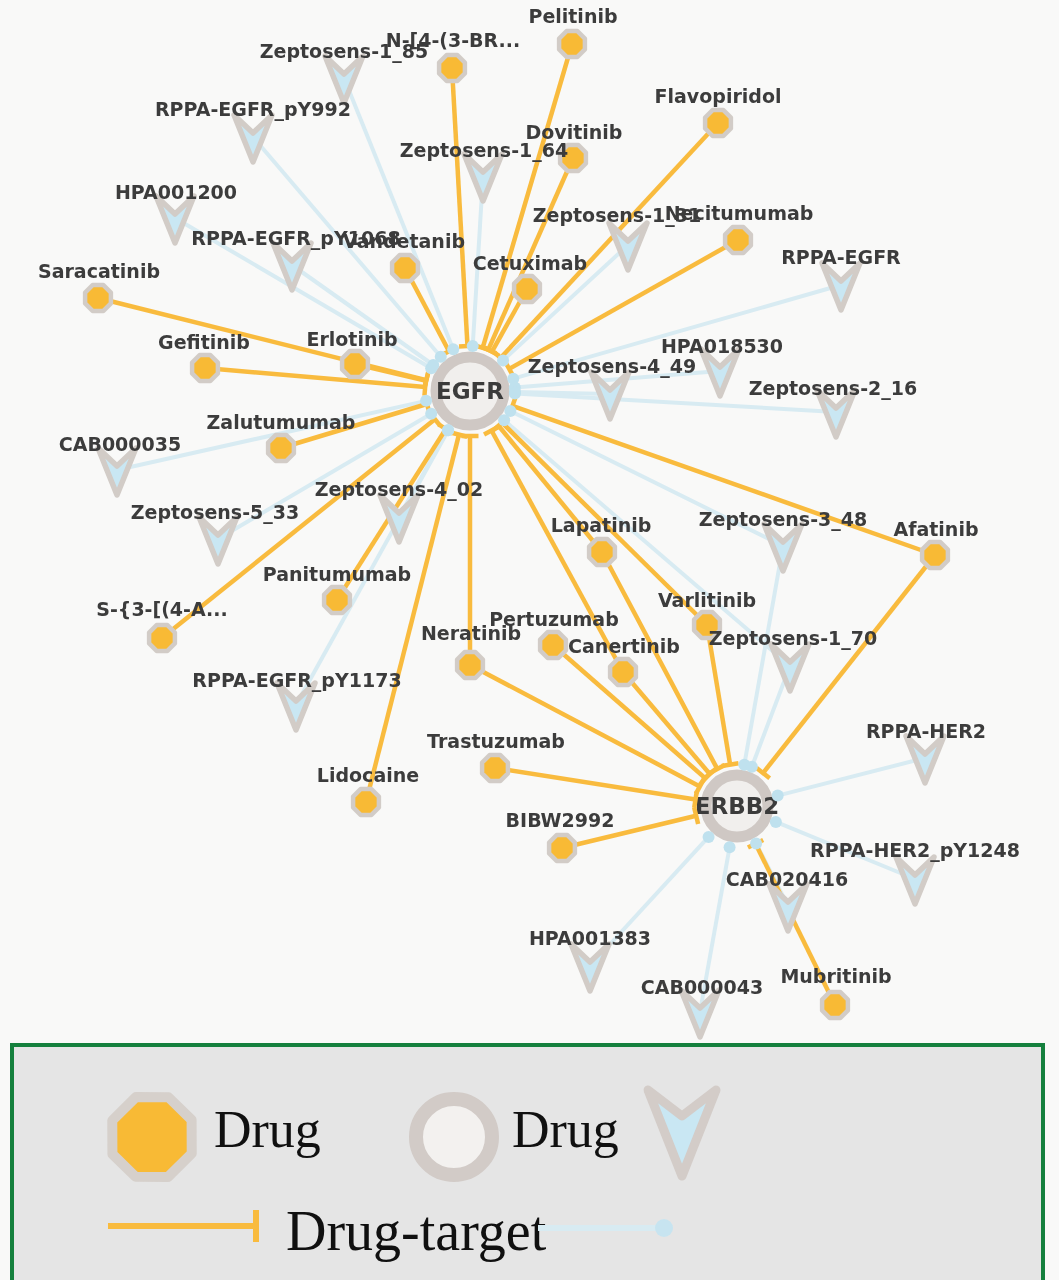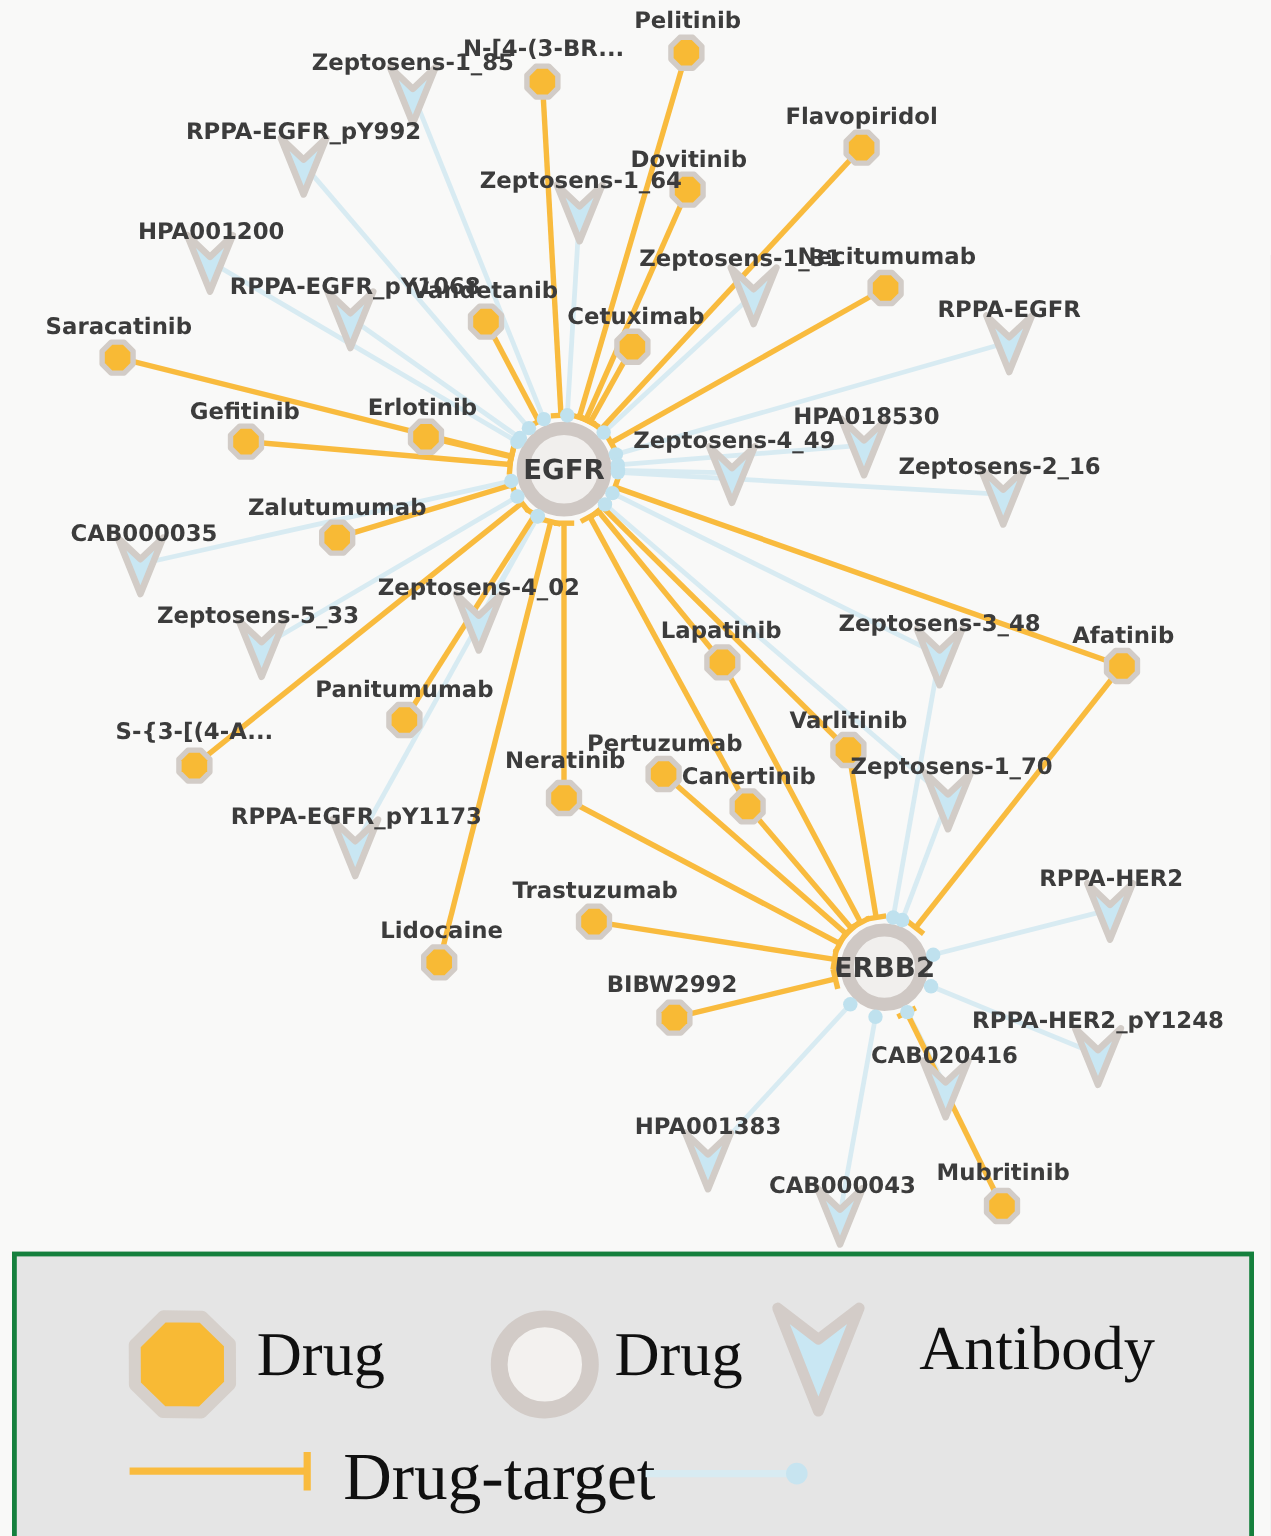--- a/index.html
+++ b/index.html
@@ -331,21 +331,20 @@
     <span class="lg-label" style="left:200px;top:53px">Drug</span>
 
     <svg class="lg" style="left:390px;top:40px" width="100" height="100" viewBox="0 0 100 100">
       <circle cx="50" cy="50" r="38" fill="#f3f1ef" stroke="#d2cbc7" stroke-width="14"></circle>
     </svg>
     <span class="lg-label" style="left:498px;top:53px">Drug</span>
 
     <svg class="lg" style="left:625px;top:33px" width="86" height="104" viewBox="0 0 86 104">
       <path d="M 9 10 L 43 96 L 77 10 L 43 36 Z" fill="#c9e7f3" stroke="#d3ccc8" stroke-width="9" stroke-linejoin="round"></path>
     </svg>
-    <span class="lg-label" style="left:752px;top:48px">Antibody</span>
 
     <svg class="lg" style="left:88px;top:160px" width="175" height="38" viewBox="0 0 175 38">
       <line x1="6" y1="19" x2="152" y2="19" stroke="#f9bb3e" stroke-width="6"></line>
       <line x1="154" y1="3" x2="154" y2="35" stroke="#f9bb3e" stroke-width="6"></line>
     </svg>
     <span class="lg-label small" style="left:272px;top:152px">Drug-target</span>
 
     <svg class="lg" style="left:518px;top:164px" width="150" height="34" viewBox="0 0 150 34">
       <line x1="6" y1="17" x2="126" y2="17" stroke="#d8ebf2" stroke-width="6"></line>
       <circle cx="132" cy="17" r="9" fill="#c7e4f0"></circle>

